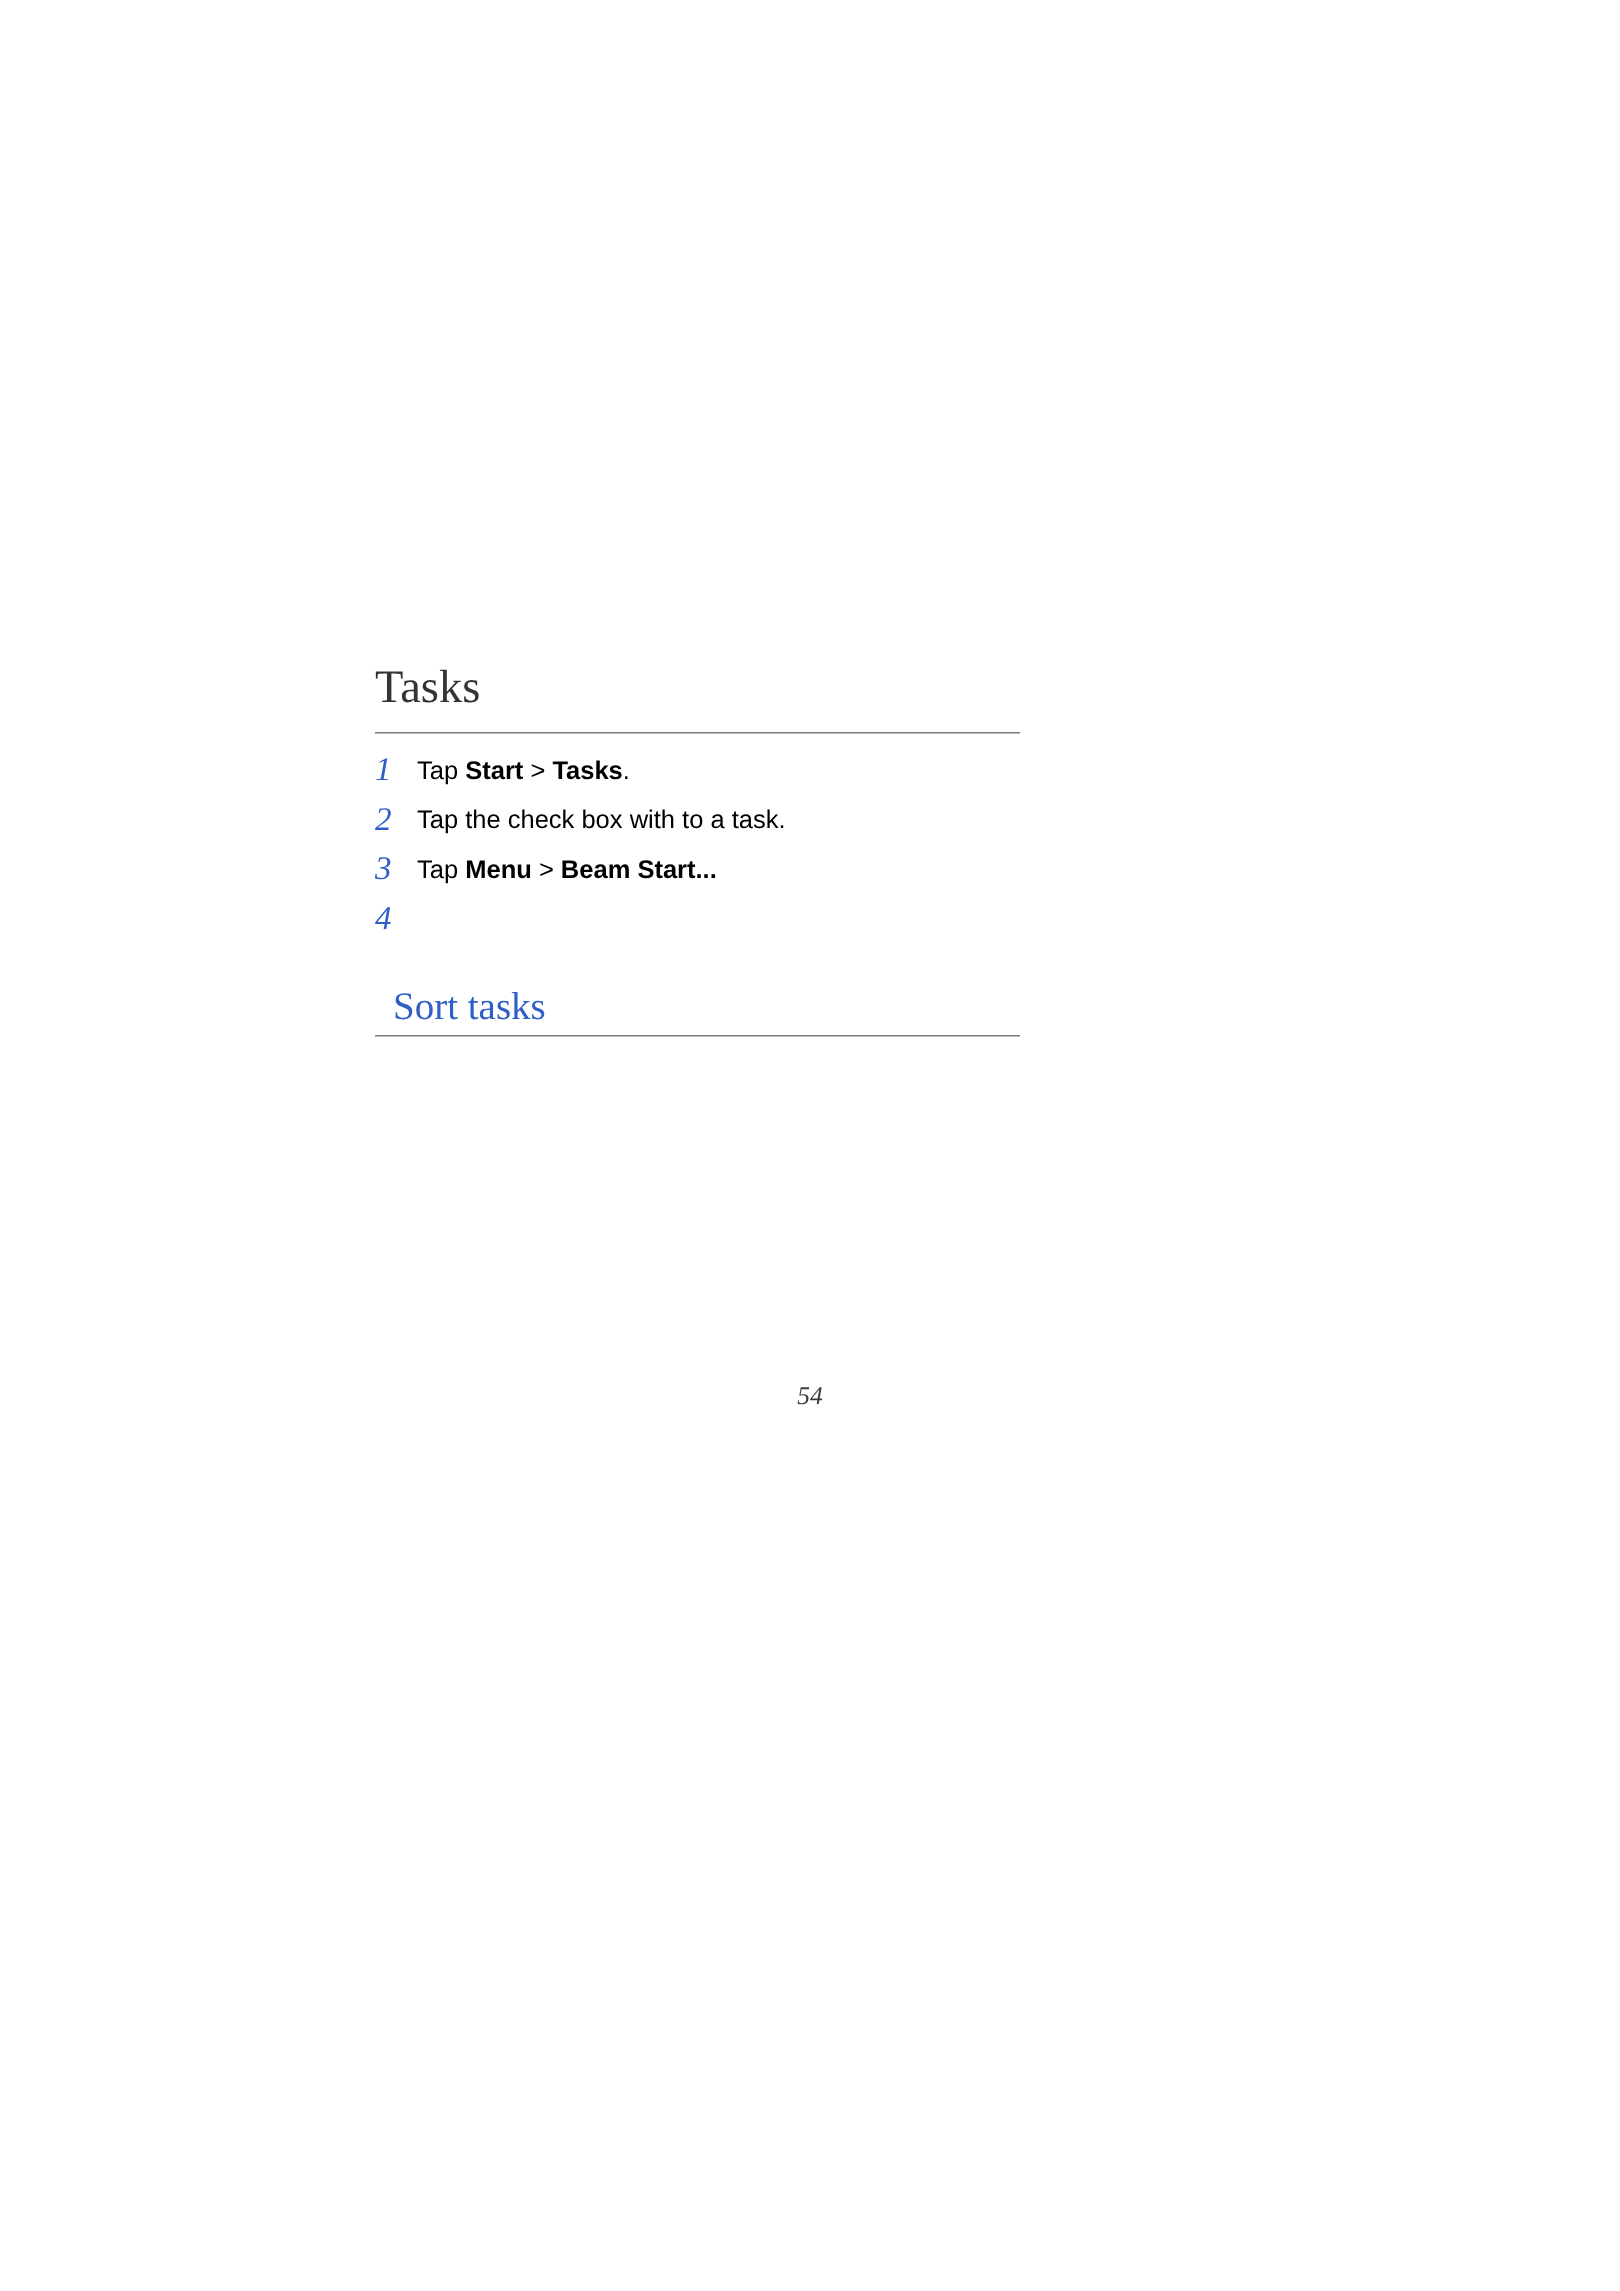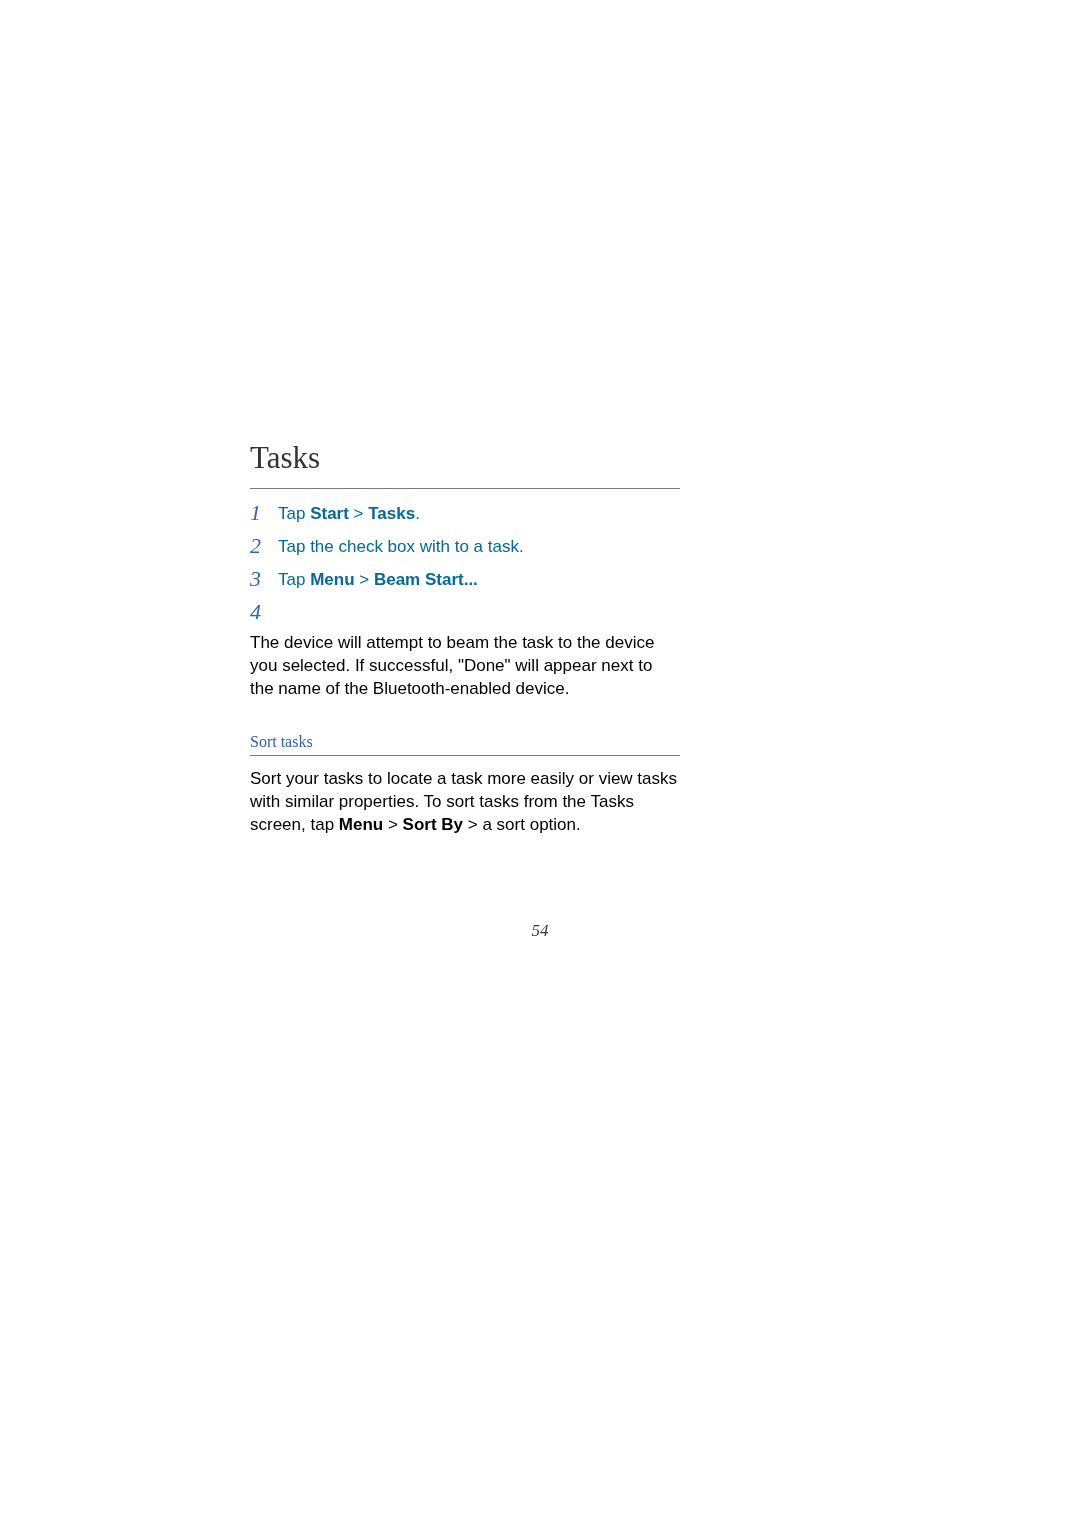--- a/index.html
+++ b/index.html
@@ -55,38 +55,38 @@
     font-family: Georgia, 'Times New Roman', serif;
     font-style: italic;
     font-size: 22px;
     color: #2f5fc6;
     width: 28px;
     flex: 0 0 28px;
     line-height: 1.1;
   }
   .step-text {
     font-size: 17px;
-    color: #0369a1;
+    color: #000000;
     line-height: 1.35;
     padding-top: 2px;
   }
   .body-text {
     font-size: 17px;
     color: #000000;
     line-height: 1.35;
     margin: 0 0 28px 0;
     width: 430px;
   }
   .bold { font-weight: 700; }
   .subheading2 {
     font-family: Georgia, 'Times New Roman', serif;
-    font-size: 16px;
+    font-size: 26px;
     color: #2f5fc6;
     font-weight: 400;
-    margin: 32px 0 4px 0;
+    margin: 32px 0 4px 12px;
   }
   .page-number {
     position: absolute;
     bottom: 586px;
     left: 0;
     width: 1080px;
     text-align: center;
     font-family: Georgia, 'Times New Roman', serif;
     font-style: italic;
     font-size: 17px;
@@ -125,25 +125,21 @@
           <span>Tap </span><span class="bold">Menu</span><span> &gt; </span><span class="bold">Beam Start...</span><span></span>
         </div>
       </div>
 
       <div class="step">
         <div class="step-num">4</div>
       </div>
 
     </div>
 
-    <p class="body-text">The device will attempt to beam the task to the device you selected. If successful, "Done" will appear next to the name of the Bluetooth-enabled device.</p>
 
     <h2 class="subheading2">Sort tasks</h2>
     <hr class="rule">
 
-    <p class="body-text">
-      <span>Sort your tasks to locate a task more easily or view tasks with similar properties. To sort tasks from the Tasks screen, tap </span><span class="bold">Menu</span><span> &gt; </span><span class="bold">Sort By</span><span> &gt; a sort option.</span>
-    </p>
 
   </div>
 
   <div class="page-number">54</div>
 </div>
 
 </body></html>

